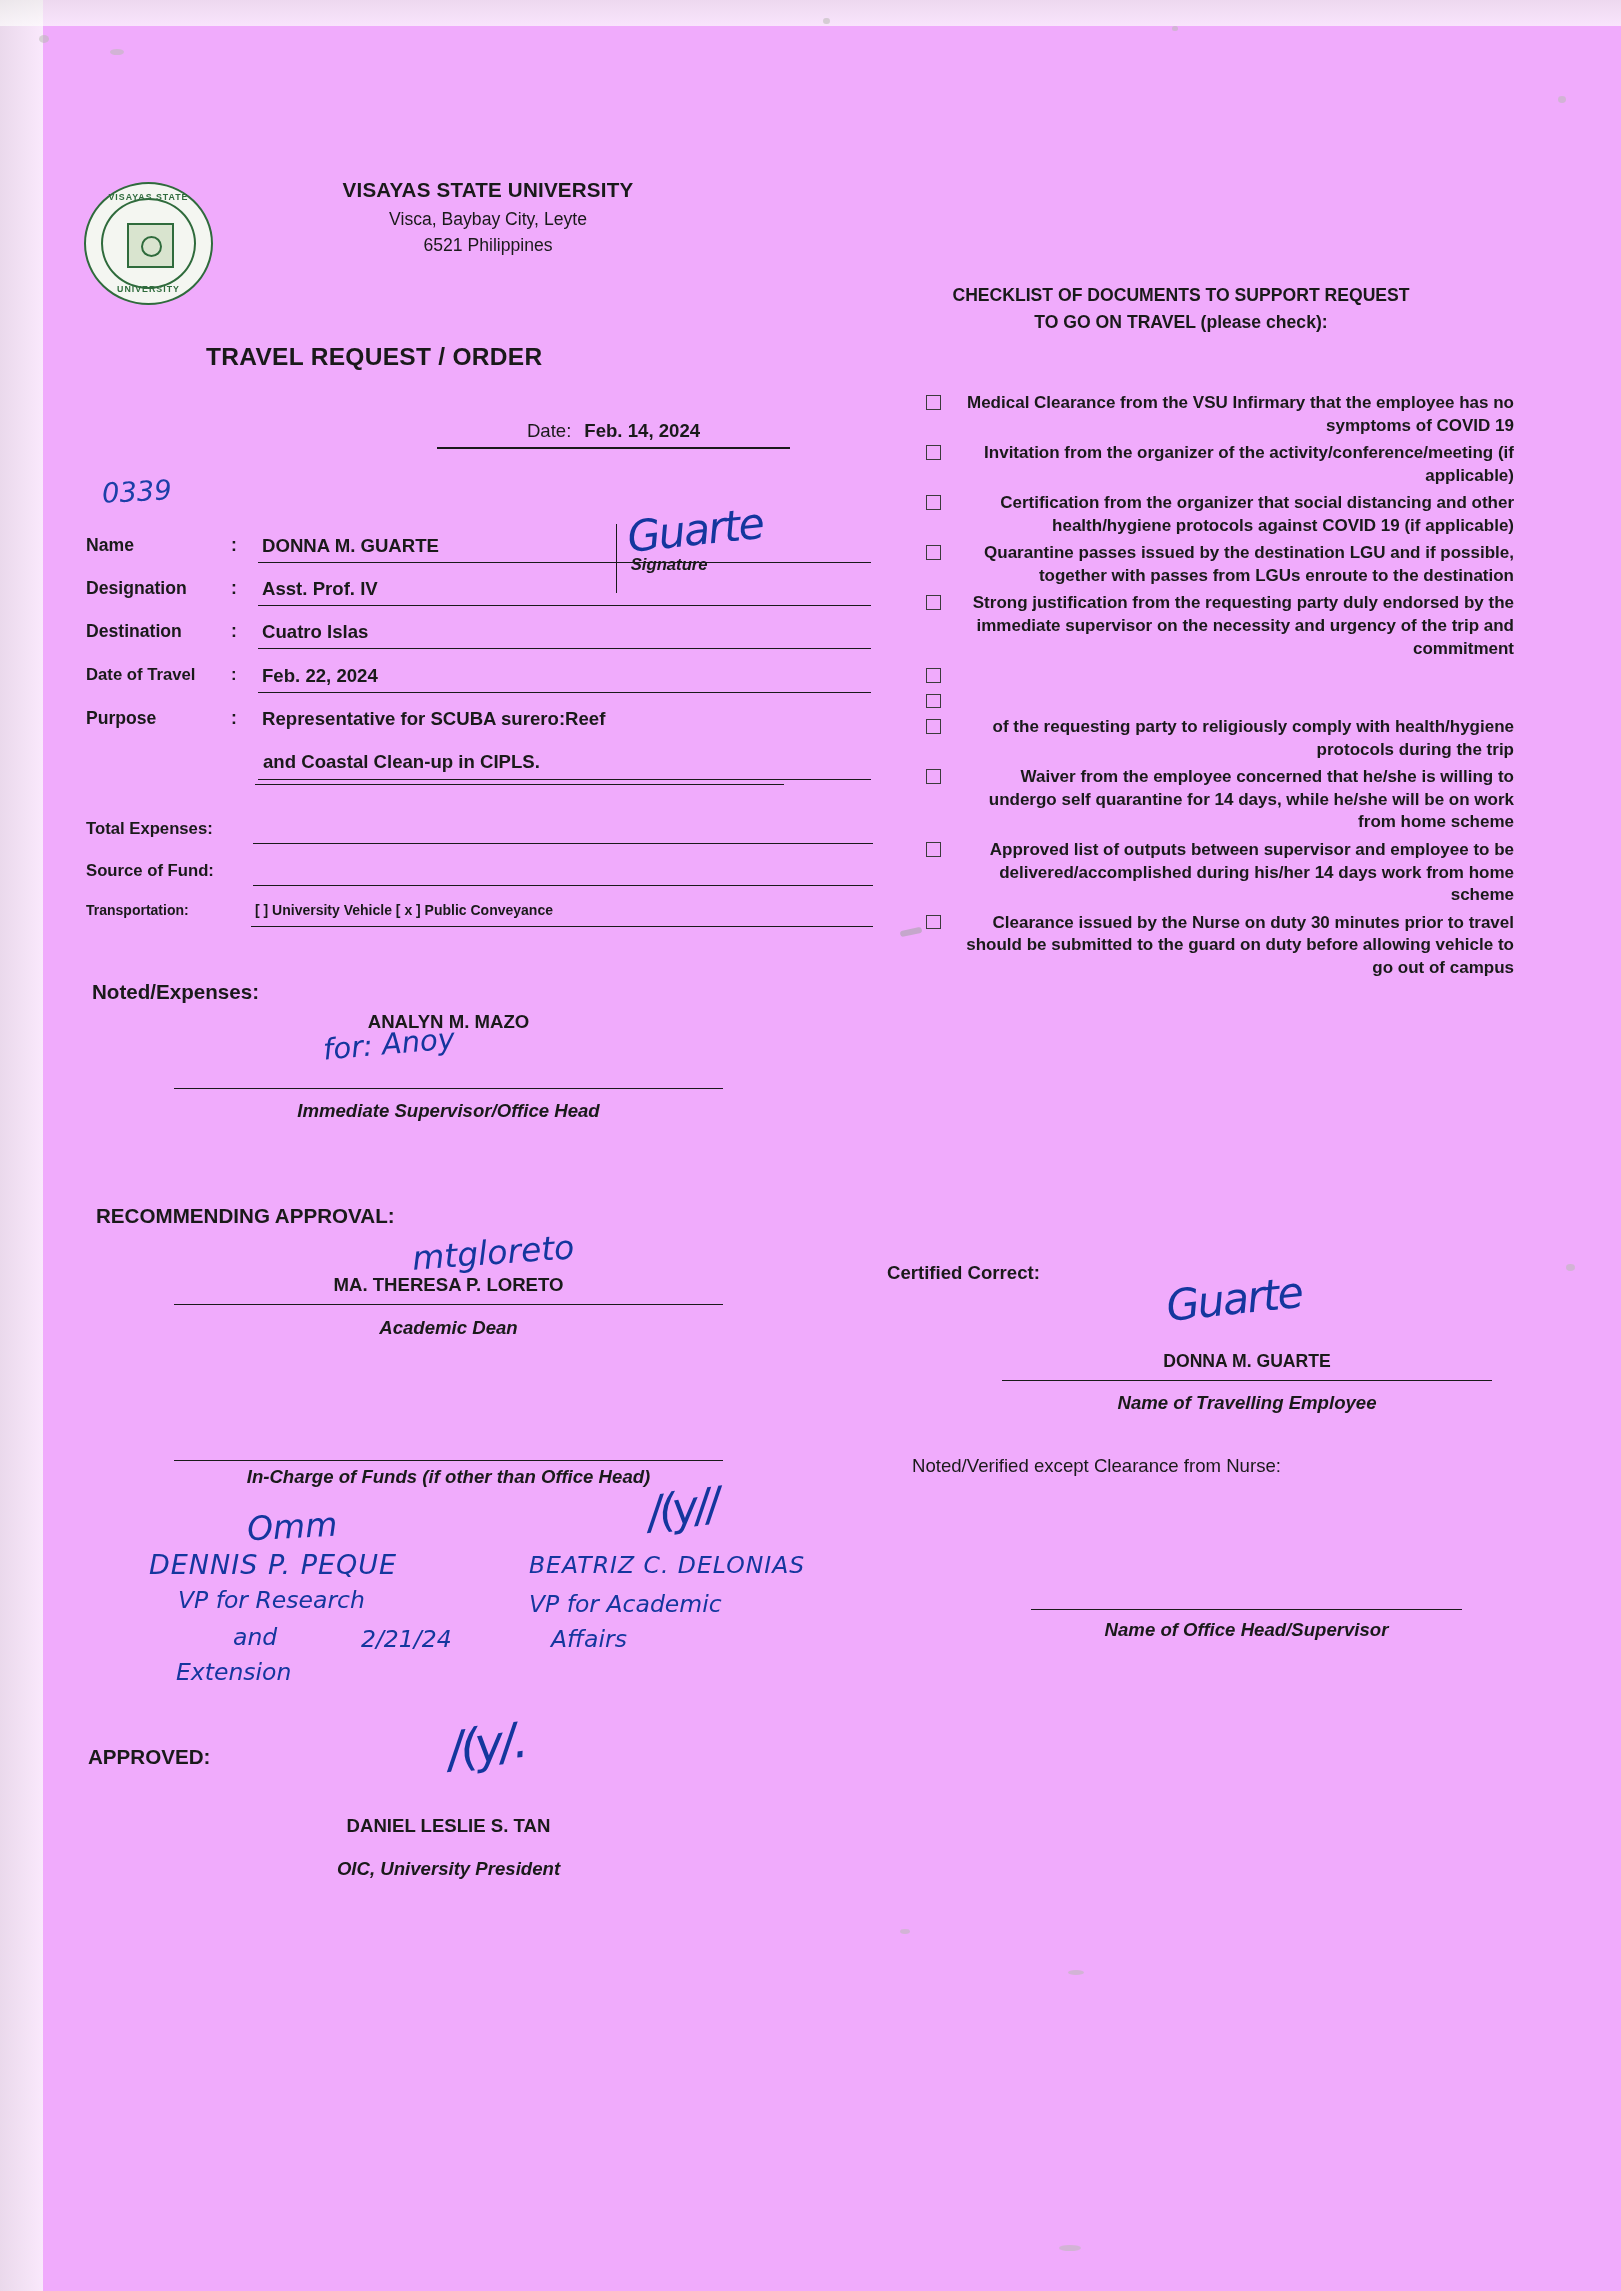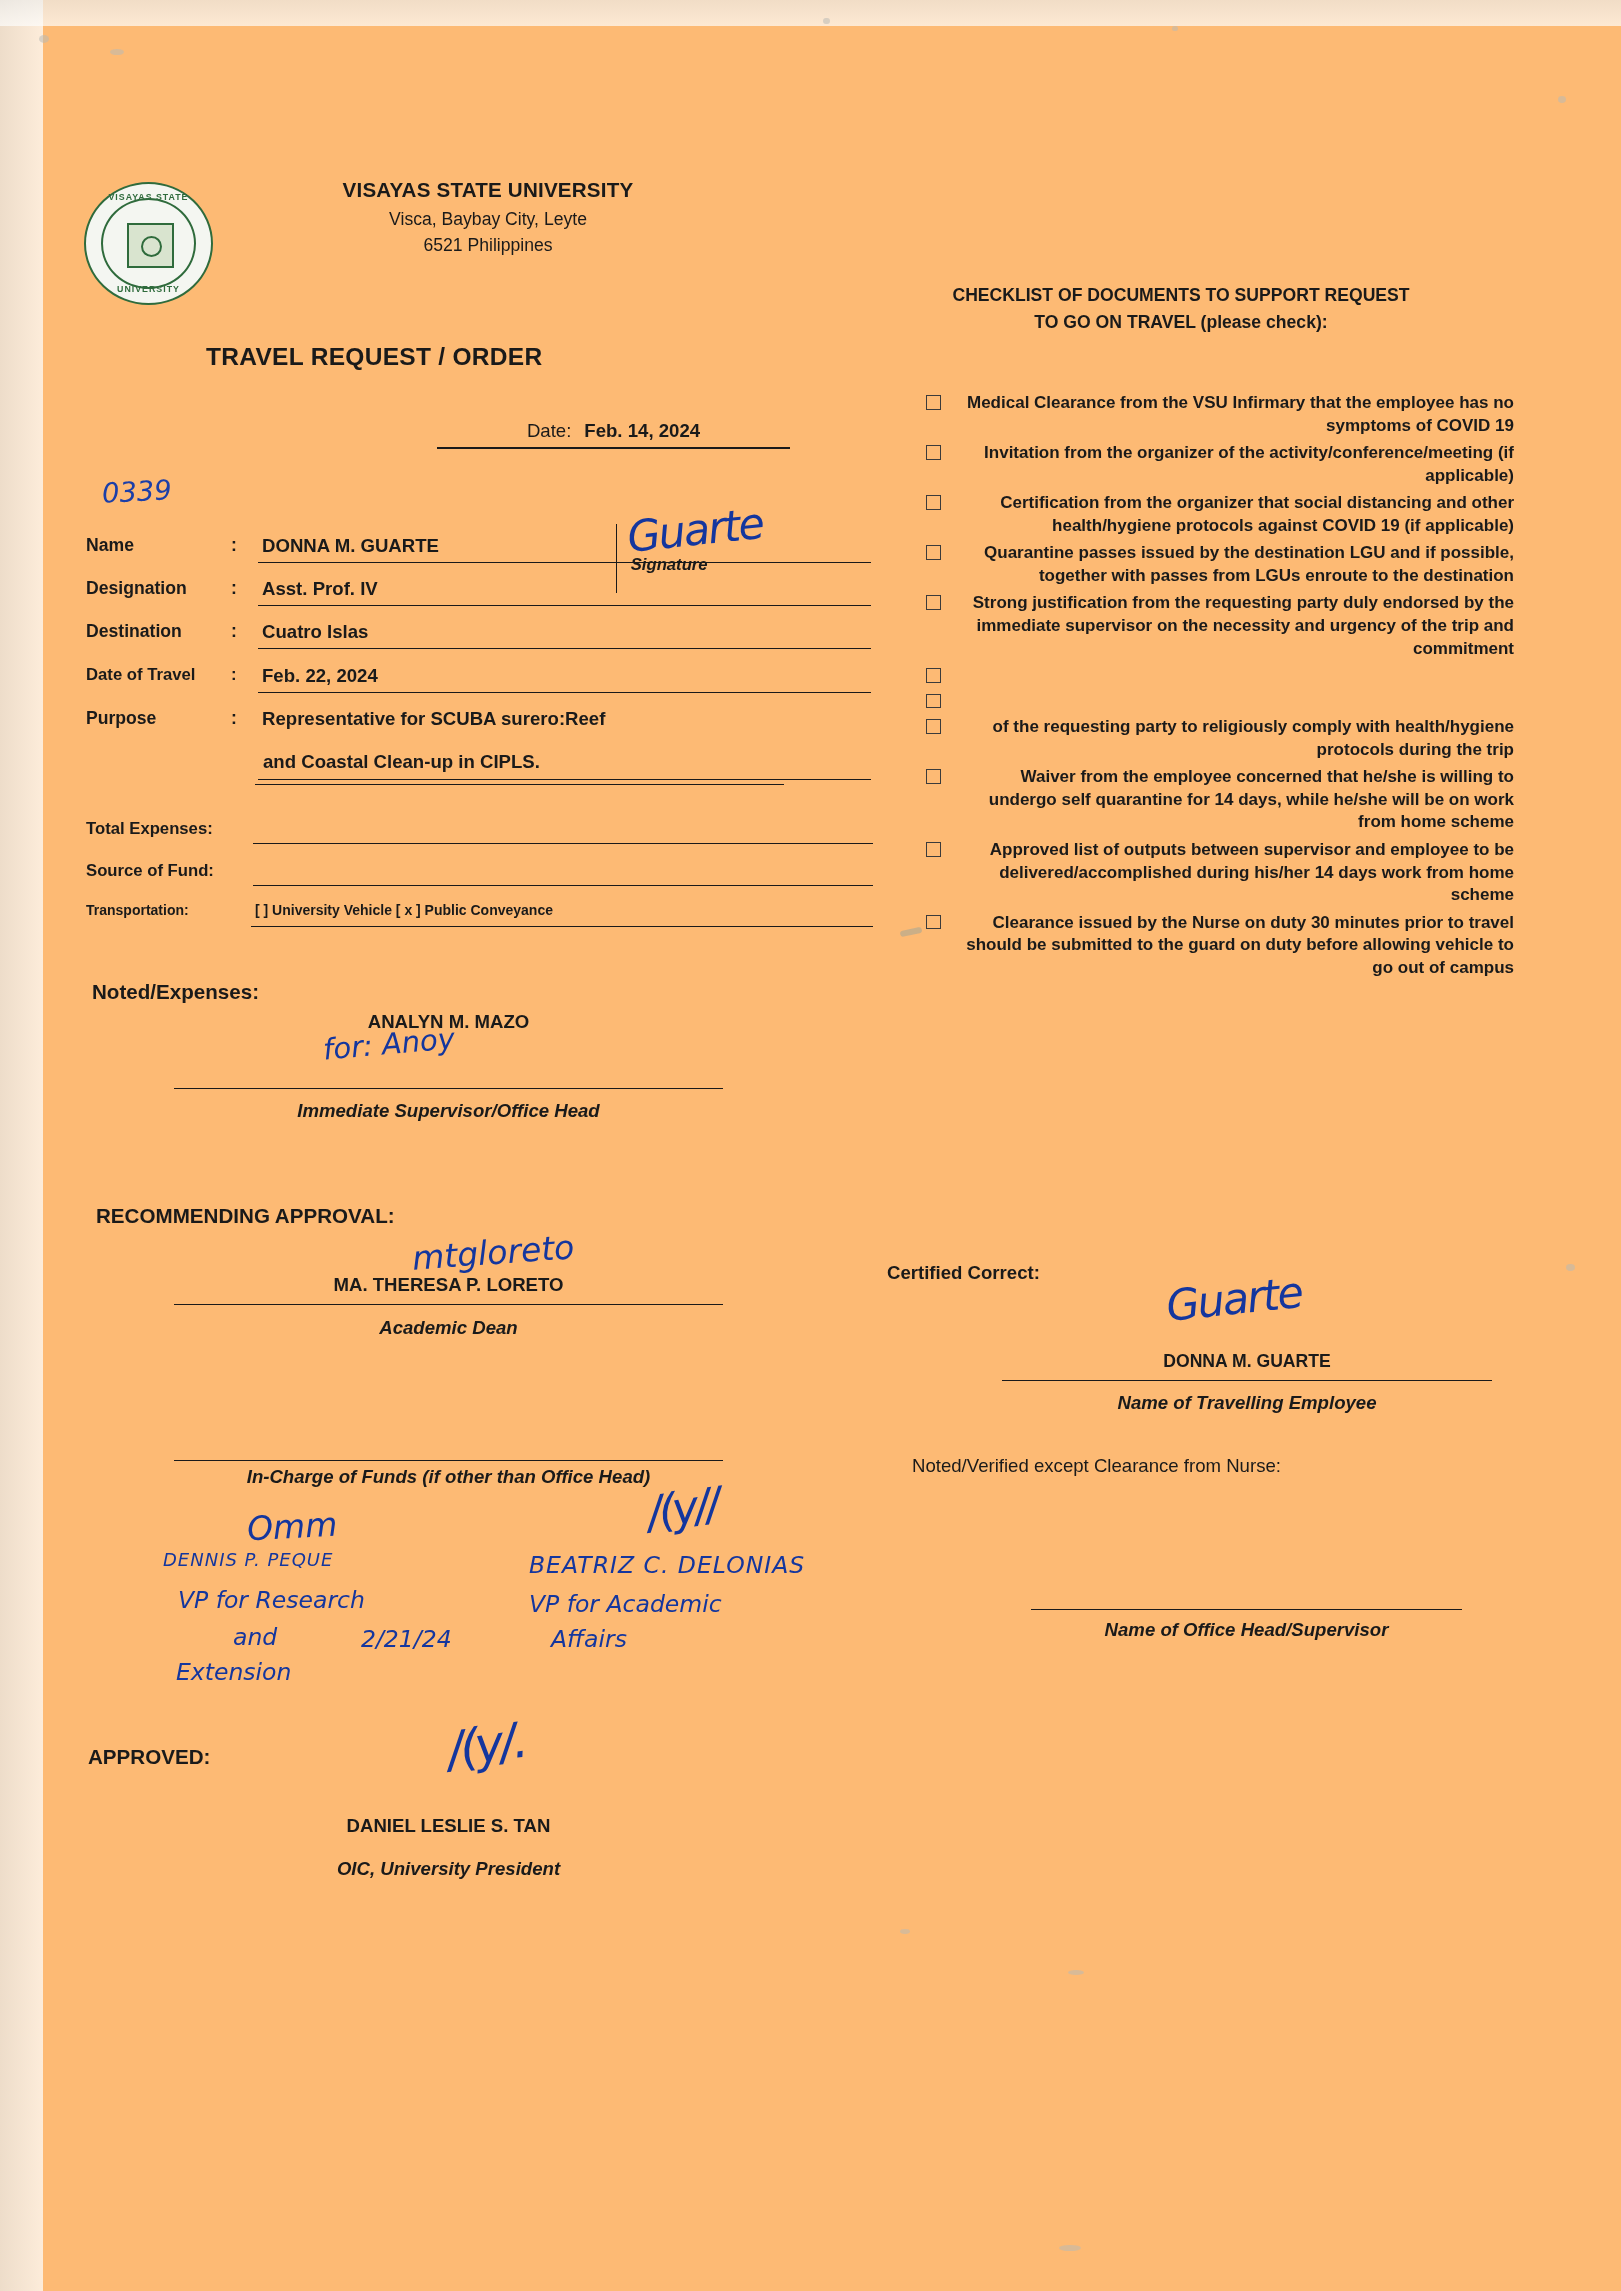--- a/index.html
+++ b/index.html
@@ -11,21 +11,21 @@
     width: 1621px;
     height: 2292px;
     position: relative;
     font-family: "Liberation Sans", sans-serif;
     color: #1a1a1a;
     overflow: hidden;
   }
   .page {
     position: absolute;
     inset: 0;
-    background: #fdba74;
+    background: #f0abfc;
   }
   
   .scan-edge-left {
     position: absolute;
     left: 0; top: 0; bottom: 0; width: 43px;
     background: linear-gradient(to right, #e8e8e6 0%, #fdfdfc 100%);
     opacity: .75;
   }
   .scan-edge-top {
     position: absolute;
@@ -362,21 +362,21 @@
   <div class="signline" style="left:174px;top:1304px;width:549px;"></div>
   <div class="name-under" style="left:174px;top:1274px;width:549px;">MA. THERESA P. LORETO</div>
   <div class="role-under" style="left:174px;top:1317px;width:549px;">Academic Dean</div>
 
   <div class="signline" style="left:174px;top:1460px;width:549px;"></div>
   <div class="role-under" style="left:174px;top:1466px;width:549px;">In-Charge of Funds (if other than Office Head)</div>
 
   <div class="handwrite" style="left:247px;top:1507px;font-size:33px;transform:rotate(-3deg);">Omm</div>
   <div class="handwrite" style="left:647px;top:1482px;font-size:45px;transform:rotate(-8deg);letter-spacing:-3.9px;">/(y//</div>
 
-  <div class="handwrite" style="left:163px;top:1549px;font-size:18px;letter-spacing:1px;">DENNIS  P.  PEQUE</div>
+  <div class="handwrite" style="left:149px;top:1549px;font-size:27px;letter-spacing:1px;">DENNIS  P.  PEQUE</div>
   <div class="handwrite" style="left:178px;top:1586px;font-size:23.5px;">VP for Research</div>
   <div class="handwrite" style="left:233px;top:1623px;font-size:23.5px;">and</div>
   <div class="handwrite" style="left:176px;top:1658px;font-size:23.5px;">Extension</div>
   <div class="handwrite" style="left:361px;top:1625px;font-size:23.5px;">2/21/24</div>
 
   <div class="handwrite" style="left:529px;top:1551px;font-size:23.5px;letter-spacing:1px;">BEATRIZ C. DELONIAS</div>
   <div class="handwrite" style="left:529px;top:1590px;font-size:23.5px;">VP for Academic</div>
   <div class="handwrite" style="left:551px;top:1625px;font-size:23.5px;">Affairs</div>
 
   <div class="sec-label" style="left:88px;top:1745px;">APPROVED:</div>

